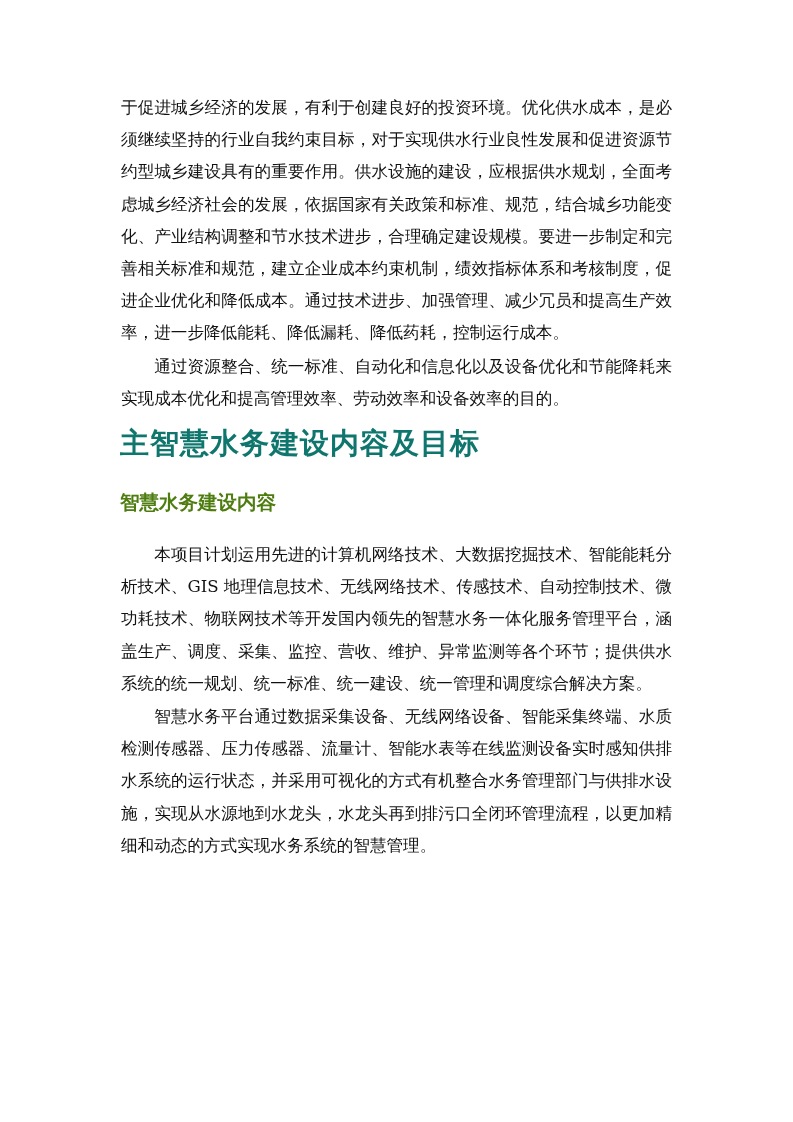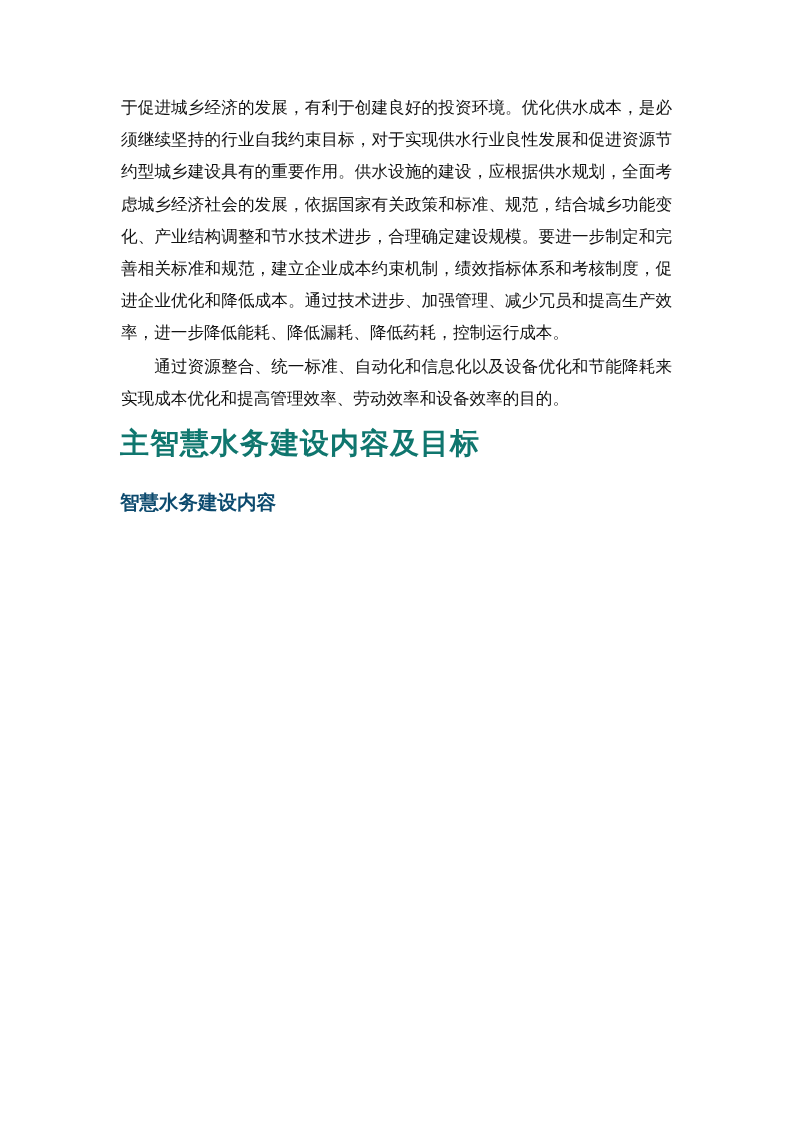--- a/index.html
+++ b/index.html
@@ -45,21 +45,21 @@
       letter-spacing: 1px;
     }
     .h2 {
       margin: 0;
       position: absolute;
       left: 0;
       font-family: "DejaVu Sans", "Liberation Sans", sans-serif;
       font-weight: bold;
       font-size: 19.5px;
       line-height: 28px;
-      color: #0c4a6e;
+      color: #4d7c0f;
     }
     .block {
       position: absolute;
       left: 0;
       width: 553px;
     }
   </style>
 </head>
 <body>
 
@@ -68,15 +68,17 @@
   <div class="block" style="top:0px;">
     <p class="para">于促进城乡经济的发展，有利于创建良好的投资环境。优化供水成本，是必须继续坚持的行业自我约束目标，对于实现供水行业良性发展和促进资源节约型城乡建设具有的重要作用。供水设施的建设，应根据供水规划，全面考虑城乡经济社会的发展，依据国家有关政策和标准、规范，结合城乡功能变化、产业结构调整和节水技术进步，合理确定建设规模。要进一步制定和完善相关标准和规范，建立企业成本约束机制，绩效指标体系和考核制度，促进企业优化和降低成本。通过技术进步、加强管理、减少冗员和提高生产效率，进一步降低能耗、降低漏耗、降低药耗，控制运行成本。</p>
     <p class="para indent">通过资源整合、统一标准、自动化和信息化以及设备优化和节能降耗来实现成本优化和提高管理效率、劳动效率和设备效率的目的。</p>
   </div>
 
   <h1 class="h1" style="top:332px;">主智慧水务建设内容及目标</h1>
 
   <h2 class="h2" style="top:398px;">智慧水务建设内容</h2>
 
   <div class="block" style="top:447px;">
+    <p class="para indent">本项目计划运用先进的计算机网络技术、大数据挖掘技术、智能能耗分析技术、GIS 地理信息技术、无线网络技术、传感技术、自动控制技术、微功耗技术、物联网技术等开发国内领先的智慧水务一体化服务管理平台，涵盖生产、调度、采集、监控、营收、维护、异常监测等各个环节；提供供水系统的统一规划、统一标准、统一建设、统一管理和调度综合解决方案。</p>
+    <p class="para indent">智慧水务平台通过数据采集设备、无线网络设备、智能采集终端、水质检测传感器、压力传感器、流量计、智能水表等在线监测设备实时感知供排水系统的运行状态，并采用可视化的方式有机整合水务管理部门与供排水设施，实现从水源地到水龙头，水龙头再到排污口全闭环管理流程，以更加精细和动态的方式实现水务系统的智慧管理。</p>
   </div>
 
 </div>
 
 </body></html>

